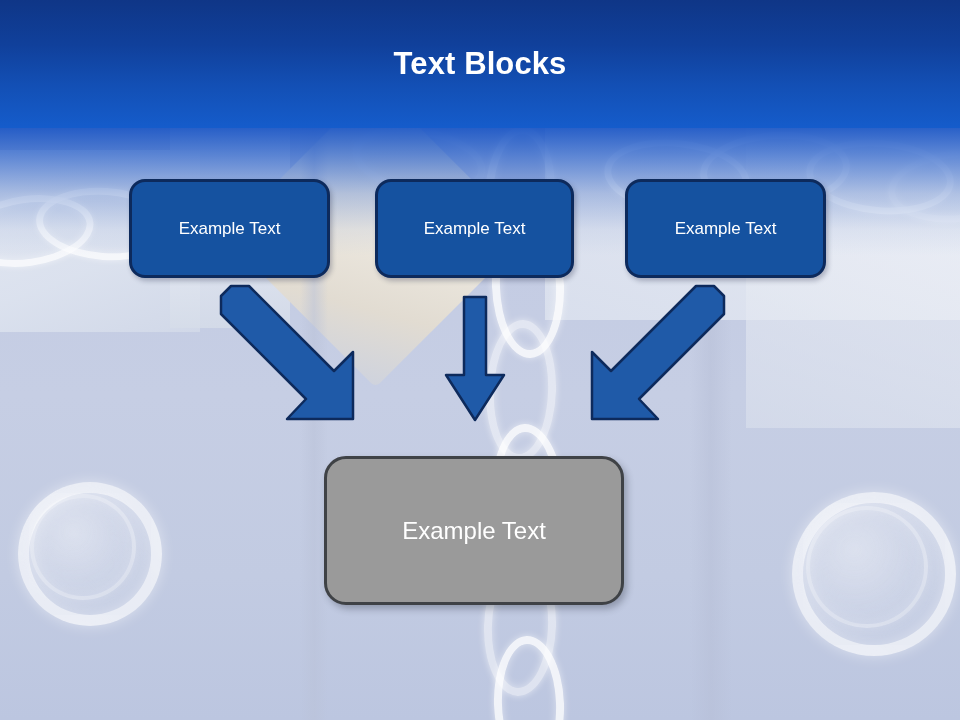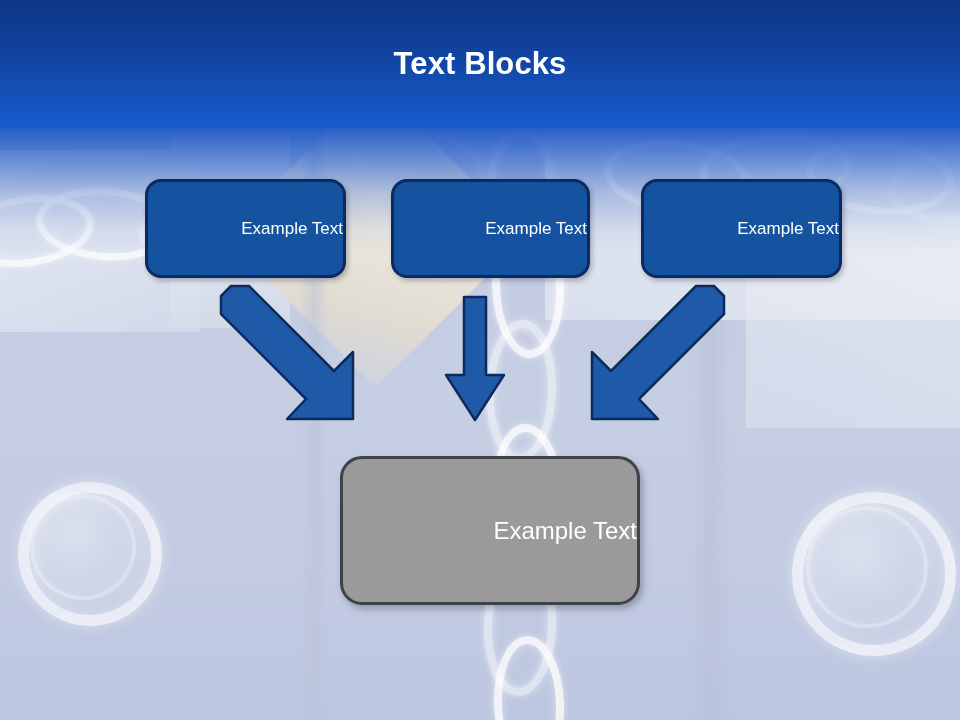--- a/index.html
+++ b/index.html
@@ -125,25 +125,24 @@
     white-space: nowrap;
   }
   #title .strong { font-weight: bold; }
   #title .rest { font-weight: normal; }
 
   
   .node {
     position: absolute;
     display: flex;
     align-items: center;
-    justify-content: flex-end;
+    justify-content: center;
     box-sizing: border-box;
     color: #ffffff;
     text-align: center;
-    margin-left: 16px;
   }
   .node.blue {
     background: #1552a0;
     border: 3px solid #0d2a5c;
     border-radius: 16px;
     font-size: 17px;
     box-shadow: 2px 3px 5px rgba(20,30,60,.28);
   }
   .node.gray {
     background: #9a9a9a;

